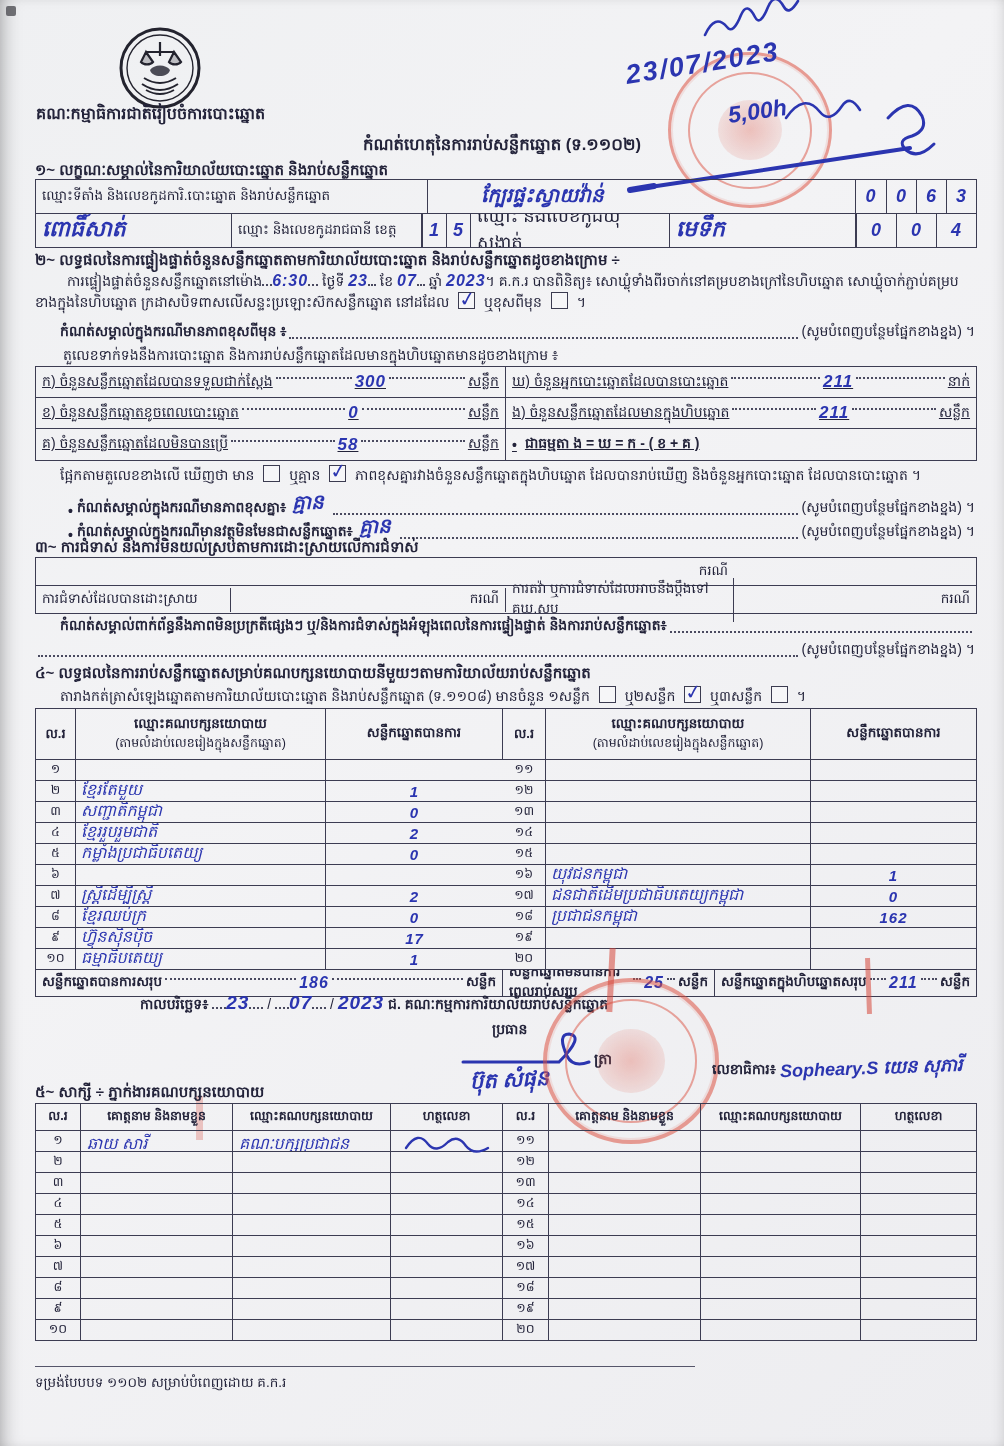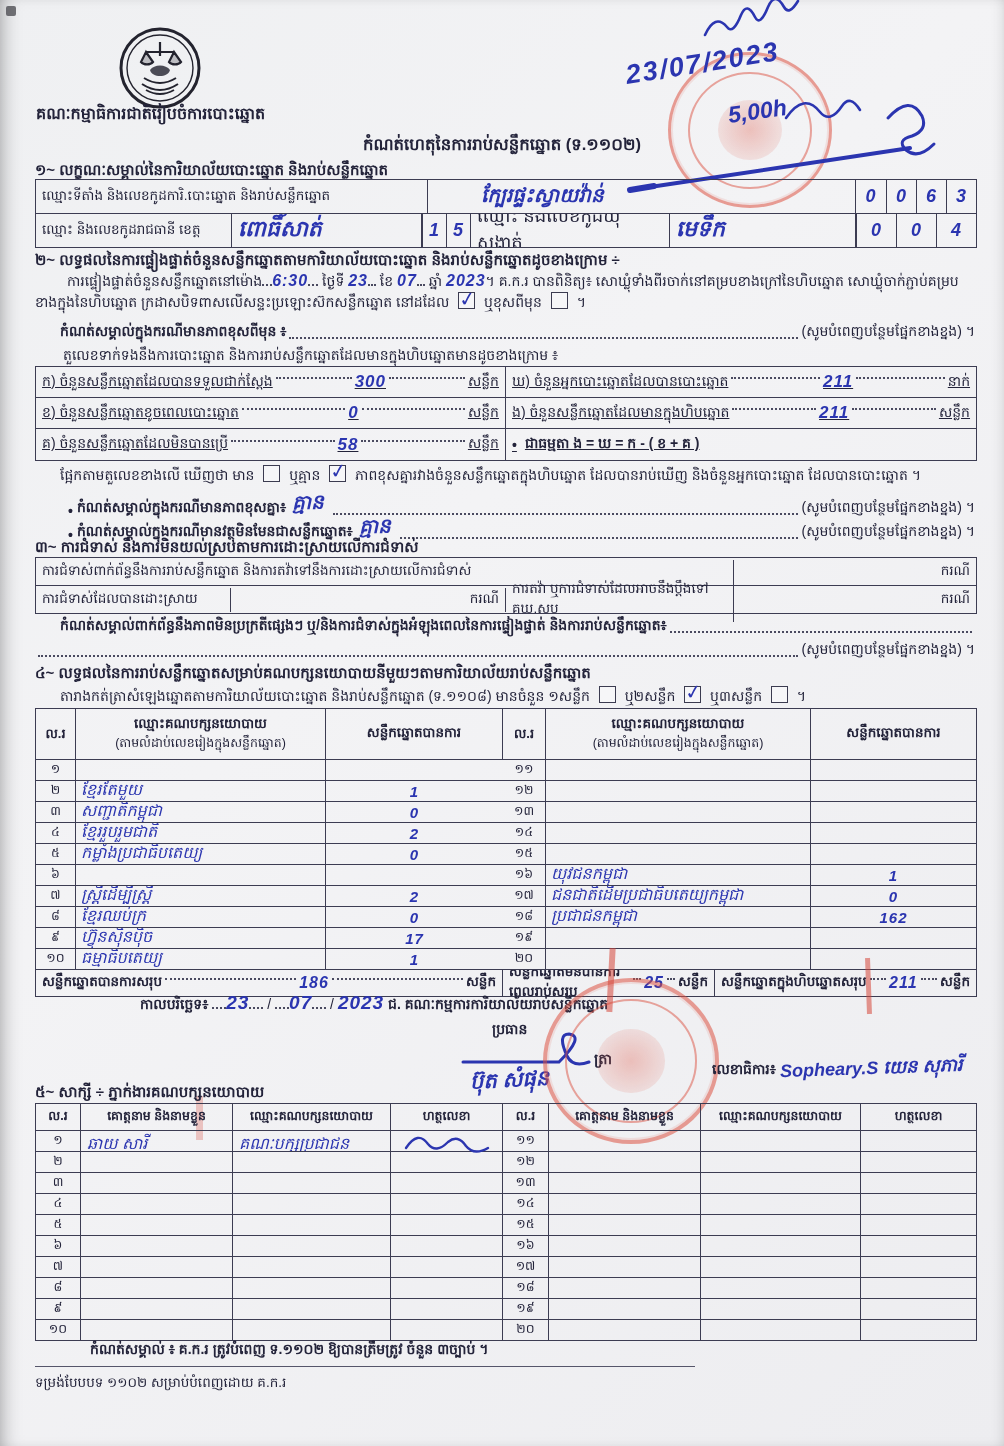--- a/index.html
+++ b/index.html
@@ -109,22 +109,22 @@
   <div class="abs frame" style="left:35px;top:179px;width:940px;">
     <div class="t1row t1r1 rowline">
       <div class="cell" style="font-size:13.5px;height:100%;display:flex;align-items:center;">ឈ្មោះទីតាំង និងលេខកូដការិ.បោះឆ្នោត និងរាប់សន្លឹកឆ្នោត</div>
       <div class="cell hwbig" style="height:100%;display:flex;align-items:center;border-right:1.2px solid #3c3c52;margin-left:47px;">ក្បែរផ្ទះស្វាយវ៉ាន់</div>
       <div class="codebox hwnum" style="font-size:18px;border-left:none;">0</div>
       <div class="codebox hwnum" style="font-size:18px;">0</div>
       <div class="codebox hwnum" style="font-size:18px;">6</div>
       <div class="codebox hwnum" style="font-size:18px;">3</div>
     </div>
     <div class="t1row t1r2">
+      <div class="cell hwbig" style="height:100%;display:flex;align-items:center;font-size:22px;">ពោធិ៍សាត់</div>
       <div class="cell" style="font-size:13.5px;height:100%;display:flex;align-items:center;">ឈ្មោះ និងលេខកូដរាជធានី ខេត្ត</div>
-      <div class="cell hwbig" style="height:100%;display:flex;align-items:center;font-size:22px;">ពោធិ៍សាត់</div>
       <div class="codebox hwnum" style="font-size:18px;">1</div>
       <div class="codebox hwnum" style="font-size:18px;">5</div>
       <div class="cell" style="font-size:18px;height:100%;display:flex;align-items:center;border-left:1.2px solid #3c3c52;">ឈ្មោះ និងលេខកូដឃុំ សង្កាត់</div>
       <div class="cell hwbig" style="height:100%;display:flex;align-items:center;font-size:22px;">មេទឹក</div>
       <div class="codebox hwnum" style="font-size:18px;">0</div>
       <div class="codebox hwnum" style="font-size:18px;">0</div>
       <div class="codebox hwnum" style="font-size:18px;">4</div>
     </div>
   </div>
 
@@ -217,21 +217,20 @@
     <span class="b">កំណត់សម្គាល់ក្នុងករណីមានវត្ថុមិនមែនជាសន្លឹកឆ្នោត៖</span>
     <span class="hwbig" style="margin:0 6px;transform:rotate(-2deg);">គ្មាន</span>
     <span class="dots"></span>
     <span>(សូមបំពេញបន្ថែមផ្នែកខាងខ្នង) ។</span>
   </div>
 
   <div class="abs b" style="left:35px;top:537px;font-size:15px;">៣~ ការជំទាស់ និងការមិនយល់ស្របតាមការដោះស្រាយលើការជំទាស់</div>
 
   <div class="abs frame" style="left:35px;top:557px;width:940px;font-size:13.5px;">
     <div class="t3row1 rowline">
-      <div class="cell">ការជំទាស់ពាក់ព័ន្ធនឹងការរាប់សន្លឹកឆ្នោត និងការតវ៉ាទៅនឹងការដោះស្រាយលើការជំទាស់</div>
       <div class="cell" style="text-align:right;">ករណី</div>
     </div>
     <div class="t3row2">
       <div class="cell">ការជំទាស់ដែលបានដោះស្រាយ</div>
       <div class="cell" style="text-align:right;">ករណី</div>
       <div class="cell">ការតវ៉ា ឬការជំទាស់ដែលអាចនឹងប្តឹងទៅ គឃ.សប</div>
       <div class="cell" style="text-align:right;">ករណី</div>
     </div>
   </div>
 
@@ -566,18 +565,17 @@
           <div class="cell hw" style="font-size: 12.5px;"></div>
           <div class="cell" style="font-size: 12.5px;"></div>
         </div>
       </div>
   </div>
 
   <svg class="ink abs" width="110" height="34" style="left:396px;top:1124px;">
     <path d="M10 24 q12 -18 22 -4 q8 10 20 -2 q10 -8 18 4 q8 10 22 2" stroke-width="2.4"></path>
   </svg>
 
-  <div class="abs b" style="left:90px;top:1340px;font-size:14px;">កំណត់សម្គាល់ ៖ គ.ក.រ ត្រូវបំពេញ ទ.១១០២ ឱ្យបានត្រឹមត្រូវ ចំនួន ៣ច្បាប់ ។</div>
   <div class="abs" style="left:35px;top:1366px;width:660px;border-top:1.6px solid #55556a;"></div>
   <div class="abs" style="left:35px;top:1374px;font-size:13.5px;">ទម្រង់បែបបទ ១១០២ សម្រាប់បំពេញដោយ គ.ក.រ</div>
 
   <div class="abs" style="left:6px;top:6px;width:10px;height:10px;background:#3a3a40;border-radius:2px;opacity:.7;"></div>
 </div>
 
 </body></html>

